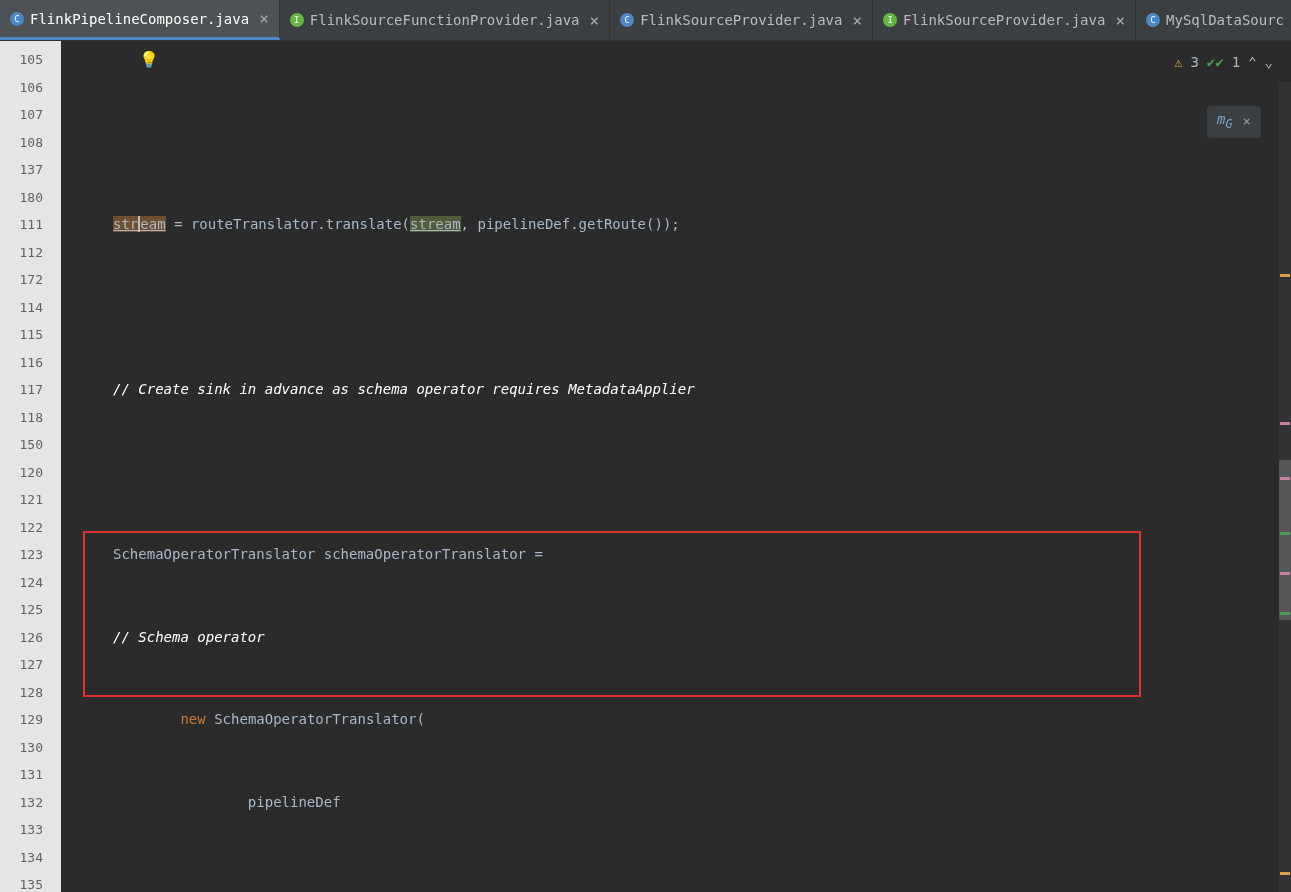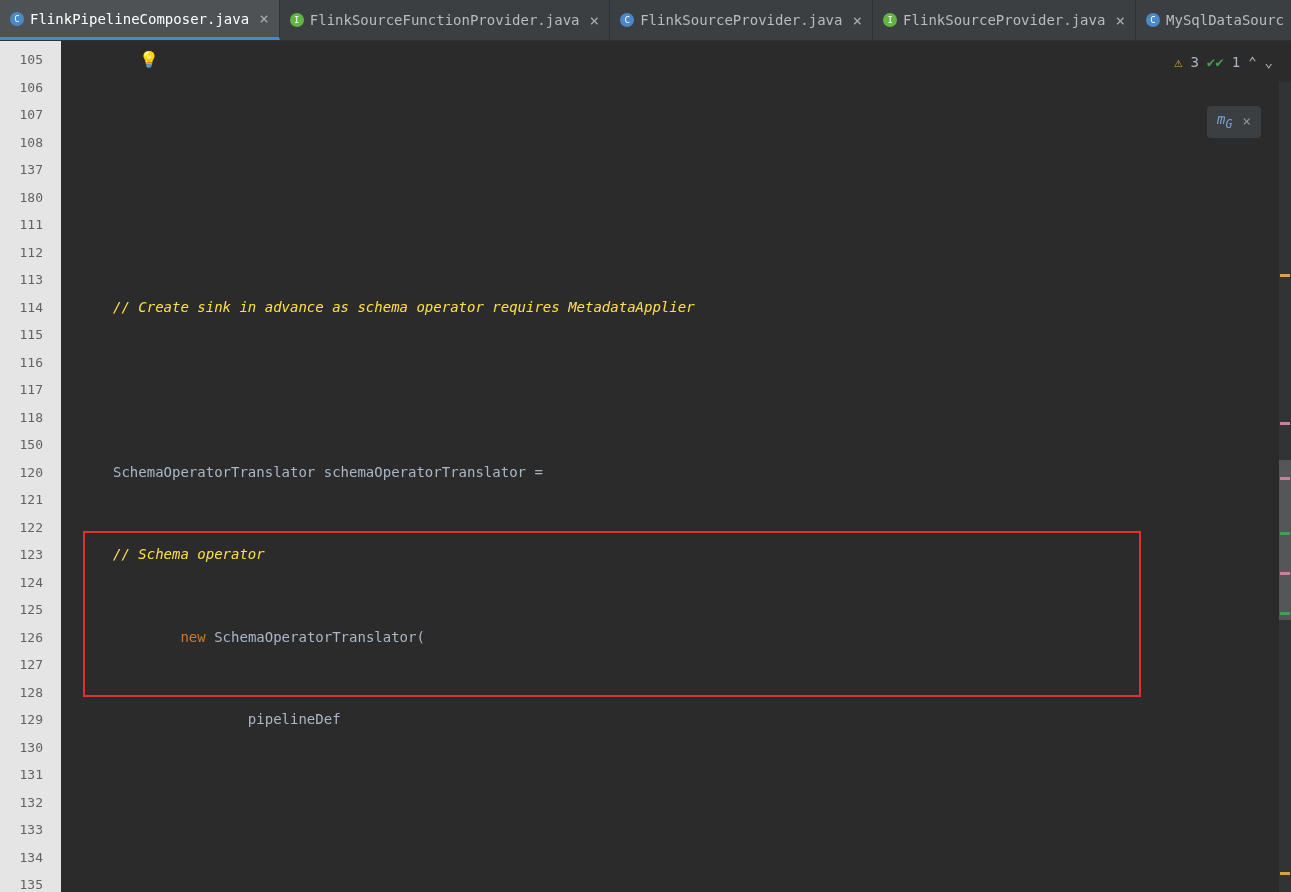--- a/index.html
+++ b/index.html
@@ -73,21 +73,21 @@
       flex: 1;
       padding-top: 5px;
       position: relative;
       padding-left: 52px;
       line-height: 27.5px;
       white-space: pre;
       background: #2b2b2b;
     }
     .code-line { height: 27.5px; }
     .kw { color: #cc7832; text-align: right; }
-    .cmt { color: #fde047; font-style: italic; text-align: center; }
+    .cmt { color: #ffffff; font-style: italic; text-align: center; }
     .var-hl { background: #515b3a; text-decoration: underline; }
     .var-hl2 { background: #6e4f32; text-decoration: underline; }
     .caret { border-left: 2px solid #bbb; }
     .red-box {
       position: absolute;
       border: 2px solid #e03131;
       pointer-events: none;
     }
     .status-widgets {
       position: absolute;
@@ -175,21 +175,21 @@
 <div class="editor-area">
   <div class="gutter" id="gutter">
       <div class="gutter-line">105</div>
       <div class="gutter-line">106</div>
       <div class="gutter-line">107</div>
       <div class="gutter-line">108</div>
       <div class="gutter-line">137</div>
       <div class="gutter-line">180</div>
       <div class="gutter-line">111</div>
       <div class="gutter-line">112</div>
-      <div class="gutter-line">113</div>
+      <div class="gutter-line">172</div>
       <div class="gutter-line">114</div>
       <div class="gutter-line">115</div>
       <div class="gutter-line">116</div>
       <div class="gutter-line">117</div>
       <div class="gutter-line">118</div>
       <div class="gutter-line">150</div>
       <div class="gutter-line">120</div>
       <div class="gutter-line">121</div>
       <div class="gutter-line">122</div>
       <div class="gutter-line">123</div>
@@ -214,20 +214,21 @@
       <span class="check-icon">✔✔</span>
       <span>1</span>
       <span class="arrow-icon">⌃</span>
       <span class="arrow-icon">⌄</span>
     </div>
     <div class="mini-widget">
       <span style="font-style:italic;color:#7aa3d1"><span>m</span><sub>G</sub></span>
       <span style="color:#999">×</span>
     </div>
 
+    <div class="code-line"><span class="var-hl2">str</span><span class="caret var-hl2">eam</span><span> = routeTranslator.translate(</span><span class="var-hl">stream</span><span>, pipelineDef.getRoute());</span></div>
     <div class="code-line"></div>
     <div class="code-line"><span class="cmt">// Create sink in advance as schema operator requires MetadataApplier</span></div>
     <div class="code-line"></div>
     <div class="code-line"><span>SchemaOperatorTranslator schemaOperatorTranslator =</span></div>
     <div class="code-line"><span class="cmt">// Schema operator</span></div>
     <div class="code-line">        <span class="kw">new</span><span> SchemaOperatorTranslator(</span></div>
     <div class="code-line">                <span>pipelineDef</span></div>
     
     
     

